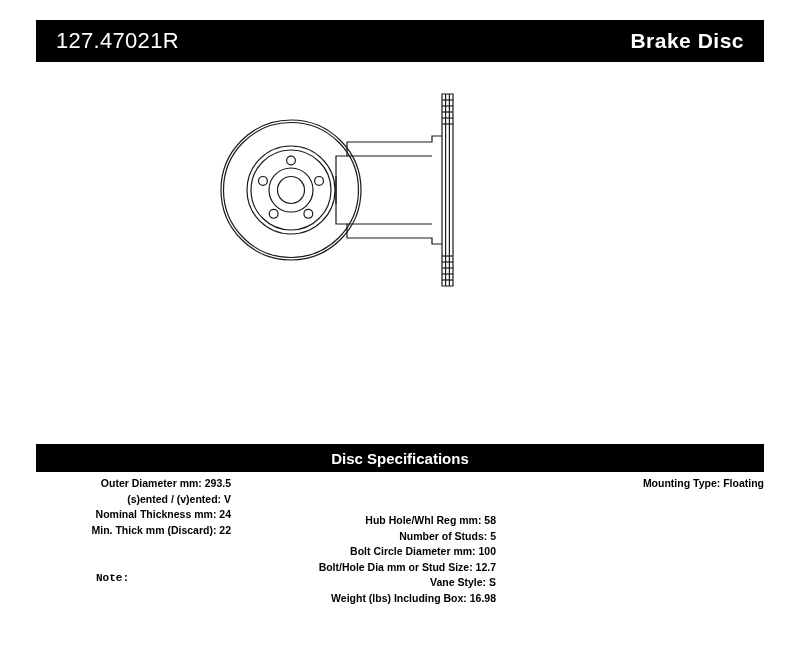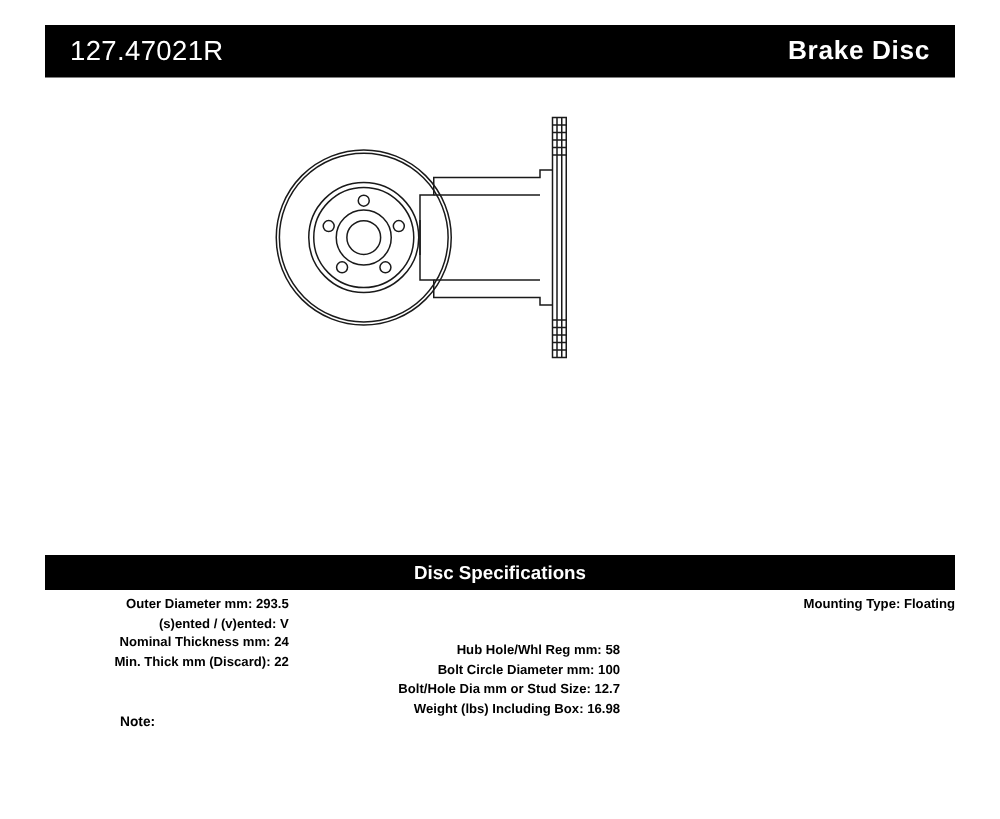--- a/index.html
+++ b/index.html
@@ -118,21 +118,21 @@
   .spec-line {
     white-space: nowrap;
   }
 
   .note-row {
     position: absolute;
     left: 60px;
     top: 98px;
     font-size: 11px;
     font-weight: bold;
-    font-family: Liberation Sans, sans-serif;
+    font-family: Liberation Mono, monospace;
   }
 </style>
 </head>
 <body>
 
 <div class="sheet">
 
   <div class="header-bar">
     <span class="header-part-number">127.47021R</span>
     <span class="header-title">Brake Disc</span>
@@ -194,22 +194,24 @@
   <div class="spec-body">
     <div class="spec-col spec-col-left">
       <div class="spec-line">Outer Diameter mm: 293.5</div>
       <div class="spec-line">(s)ented / (v)ented: V</div>
       <div class="spec-line">Nominal Thickness mm: 24</div>
       <div class="spec-line">Min. Thick mm (Discard): 22</div>
     </div>
 
     <div class="spec-col spec-col-mid">
       <div class="spec-line">Hub Hole/Whl Reg mm: 58</div>
+      <div class="spec-line">Number of Studs: 5</div>
       <div class="spec-line">Bolt Circle Diameter mm: 100</div>
       <div class="spec-line">Bolt/Hole Dia mm or Stud Size: 12.7</div>
+      <div class="spec-line">Vane Style: S</div>
       <div class="spec-line">Weight (lbs) Including Box: 16.98</div>
     </div>
 
     <div class="spec-col spec-col-right">
       <div class="spec-line">Mounting Type: Floating</div>
     </div>
 
     <div class="note-row">Note:</div>
   </div>
 

